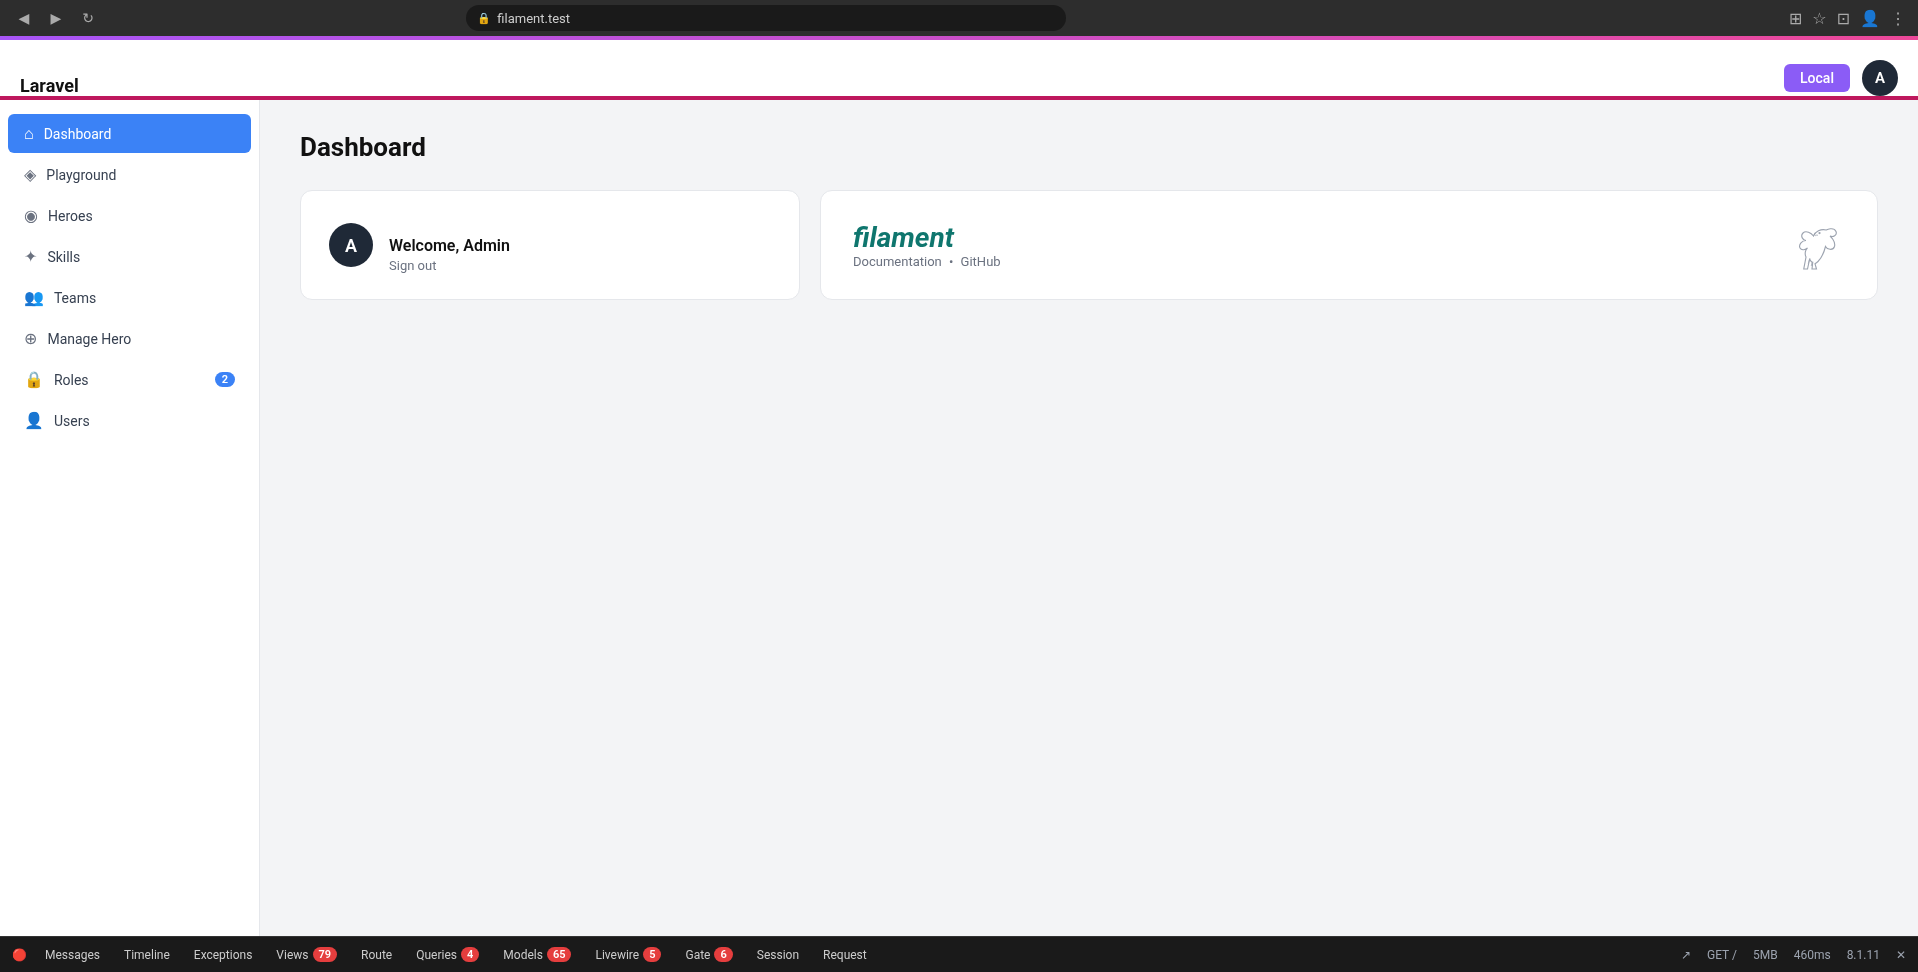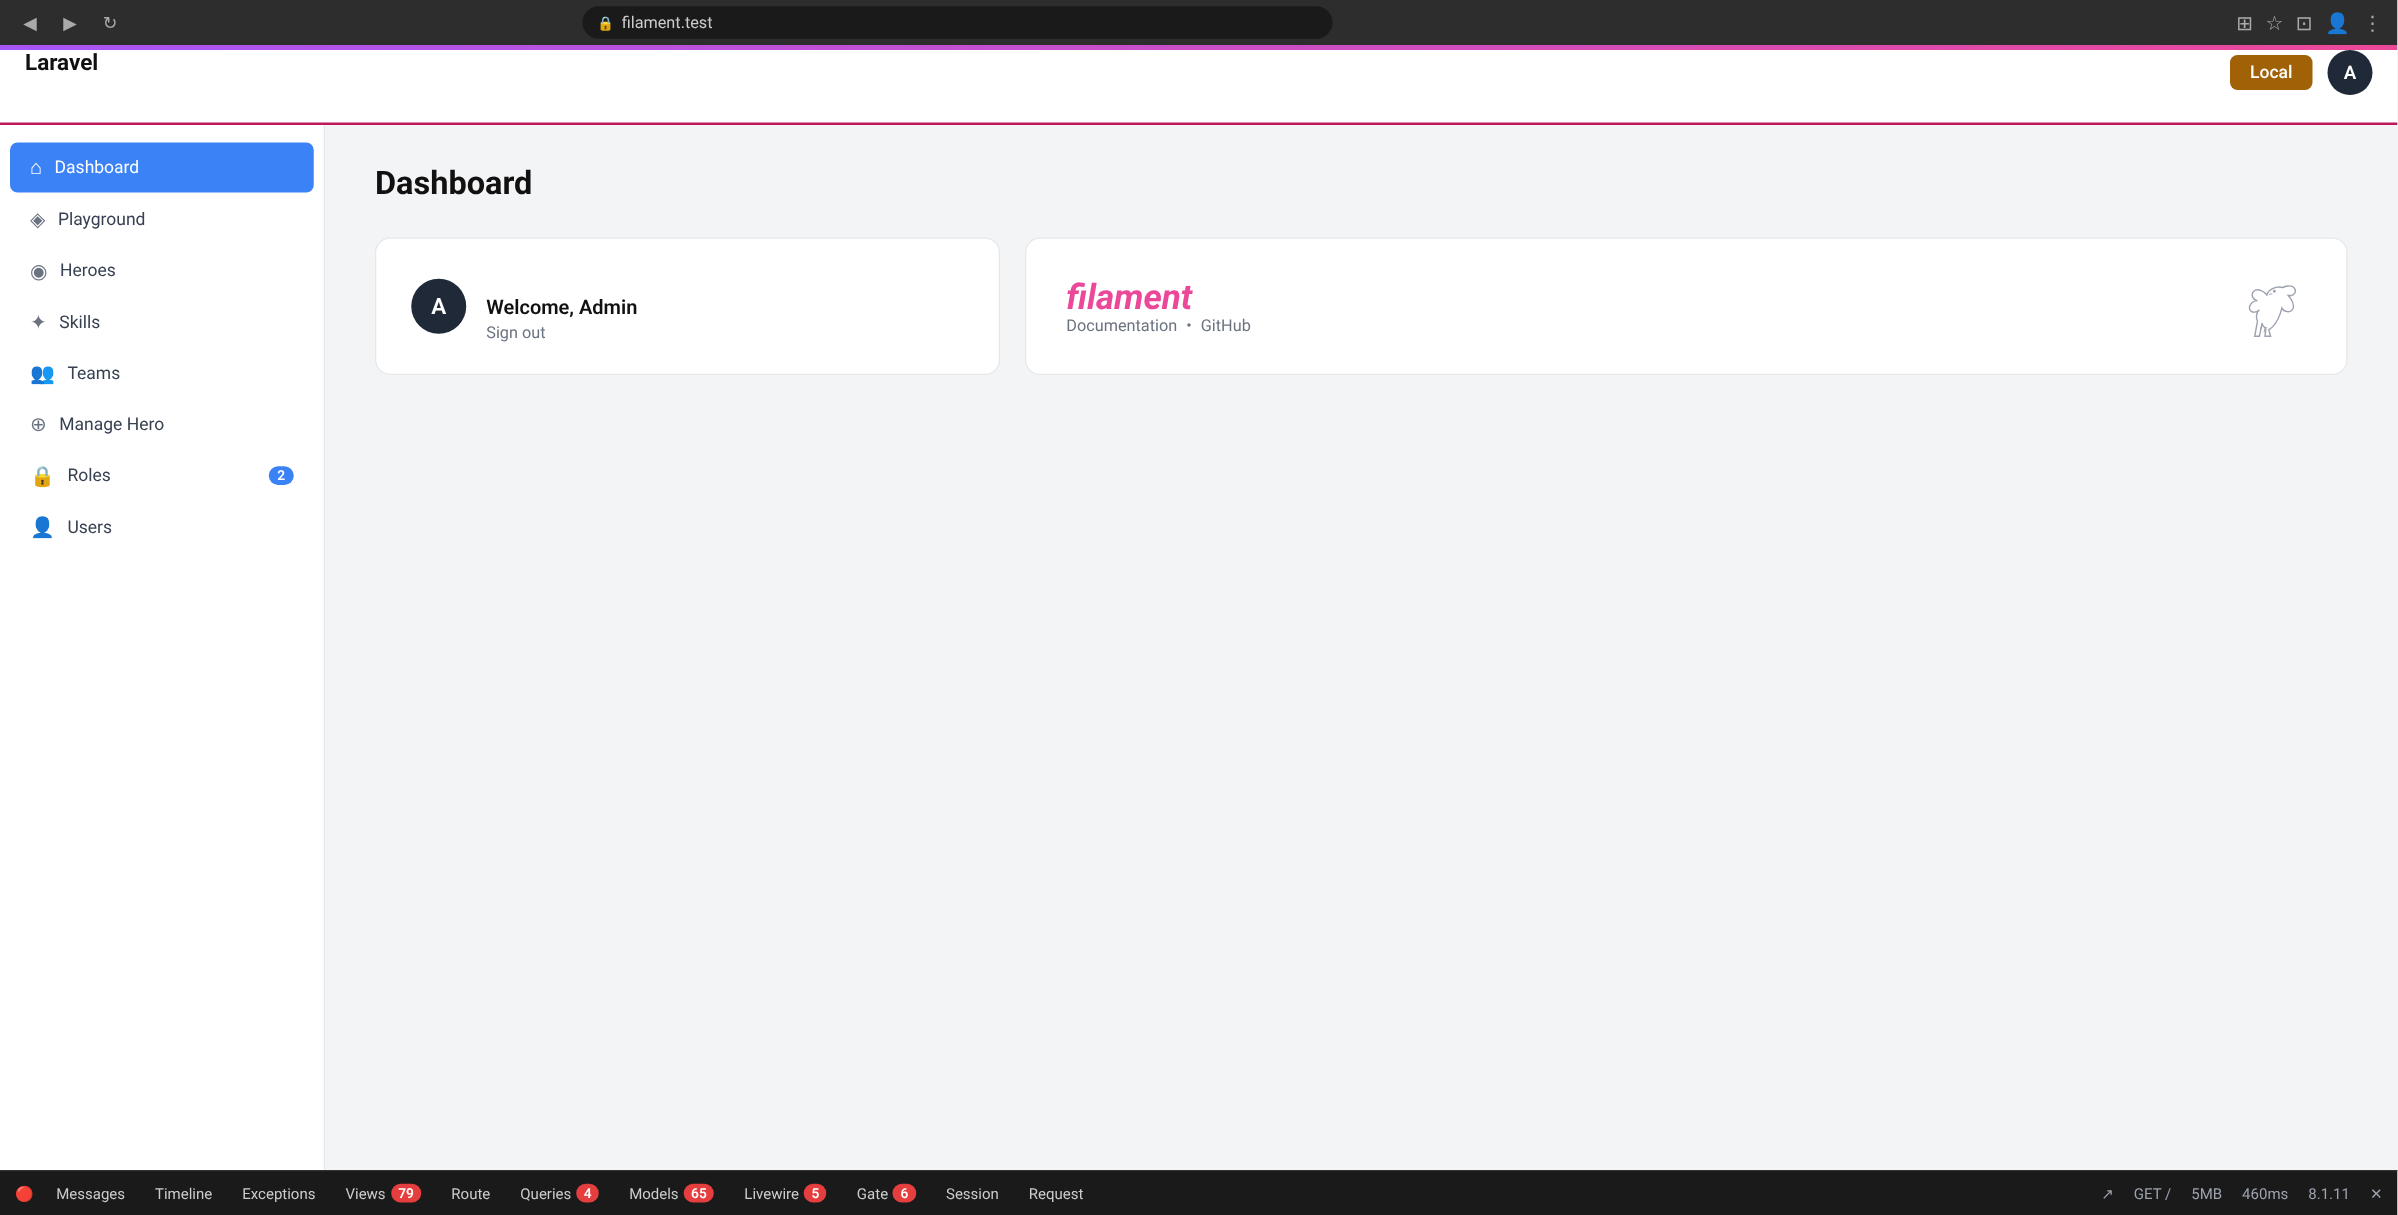--- a/index.html
+++ b/index.html
@@ -44,39 +44,39 @@
     .top-bar {
       height: 4px;
       background: linear-gradient(to right, #a855f7, #ec4899);
     }
 
     
     .app-header {
       height: 60px;
       background: #fff;
       display: flex;
-      align-items: flex-start;
+      align-items: flex-end;
       padding: 0 20px;
-      border-bottom: 2px solid #be185d;
+      border-bottom: 4px solid #be185d;
       position: relative;
     }
     .app-logo {
       font-size: 18px;
       font-weight: 700;
       color: #111;
     }
     .header-right {
       position: absolute;
       right: 20px;
       display: flex;
       align-items: center;
       gap: 12px;
     }
     .local-badge {
-      background: #a16207;
+      background: #8b5cf6;
       color: #fff;
       padding: 6px 16px;
       border-radius: 6px;
       font-size: 14px;
       font-weight: 500;
       cursor: pointer;
     }
     .user-avatar {
       width: 36px; height: 36px;
       border-radius: 50%;
@@ -191,21 +191,21 @@
       font-size: 16px; font-weight: 600; color: #111; margin-top: 20px;
     }
     .welcome-text a {
       font-size: 13px; color: #6b7280; text-decoration: none; cursor: pointer;
     }
 
     .filament-brand {
       font-size: 28px;
       font-style: italic;
       font-weight: 700;
-      color: #ec4899;
+      color: #0f766e;
     }
     .filament-links {
       font-size: 13px;
       color: #6b7280;
     }
     .filament-links a {
       color: #6b7280;
       text-decoration: none;
       cursor: pointer;
     }

